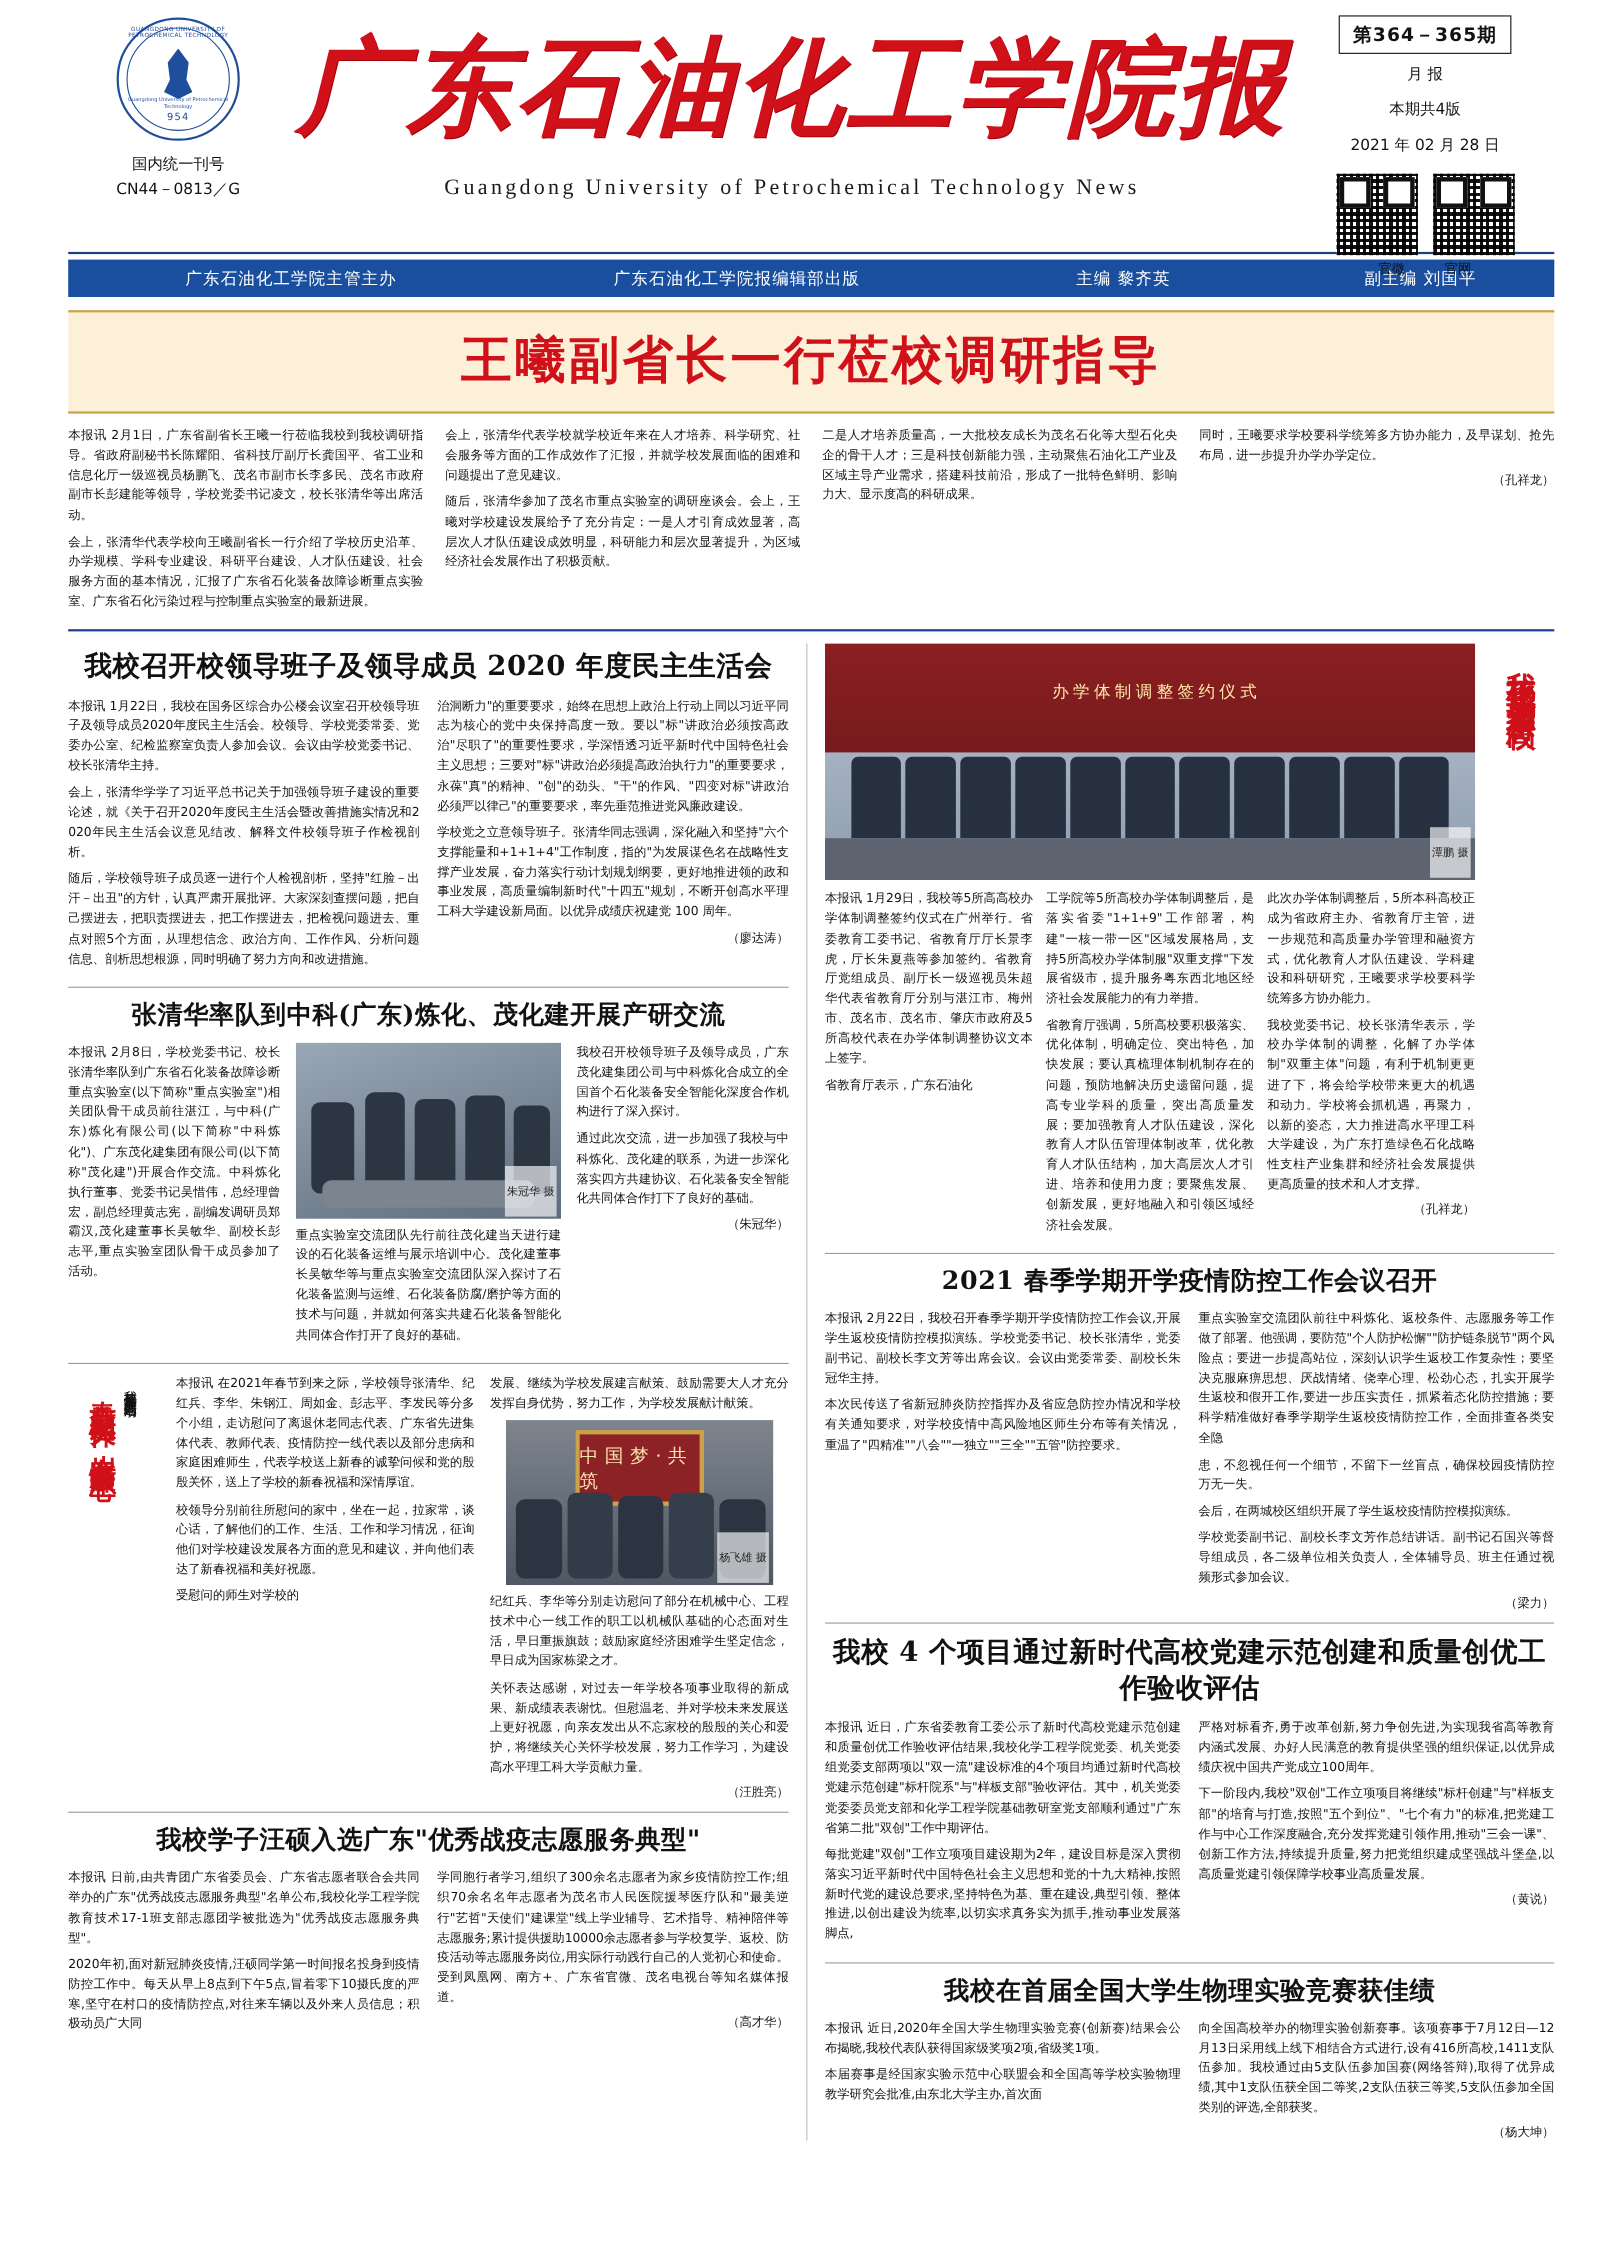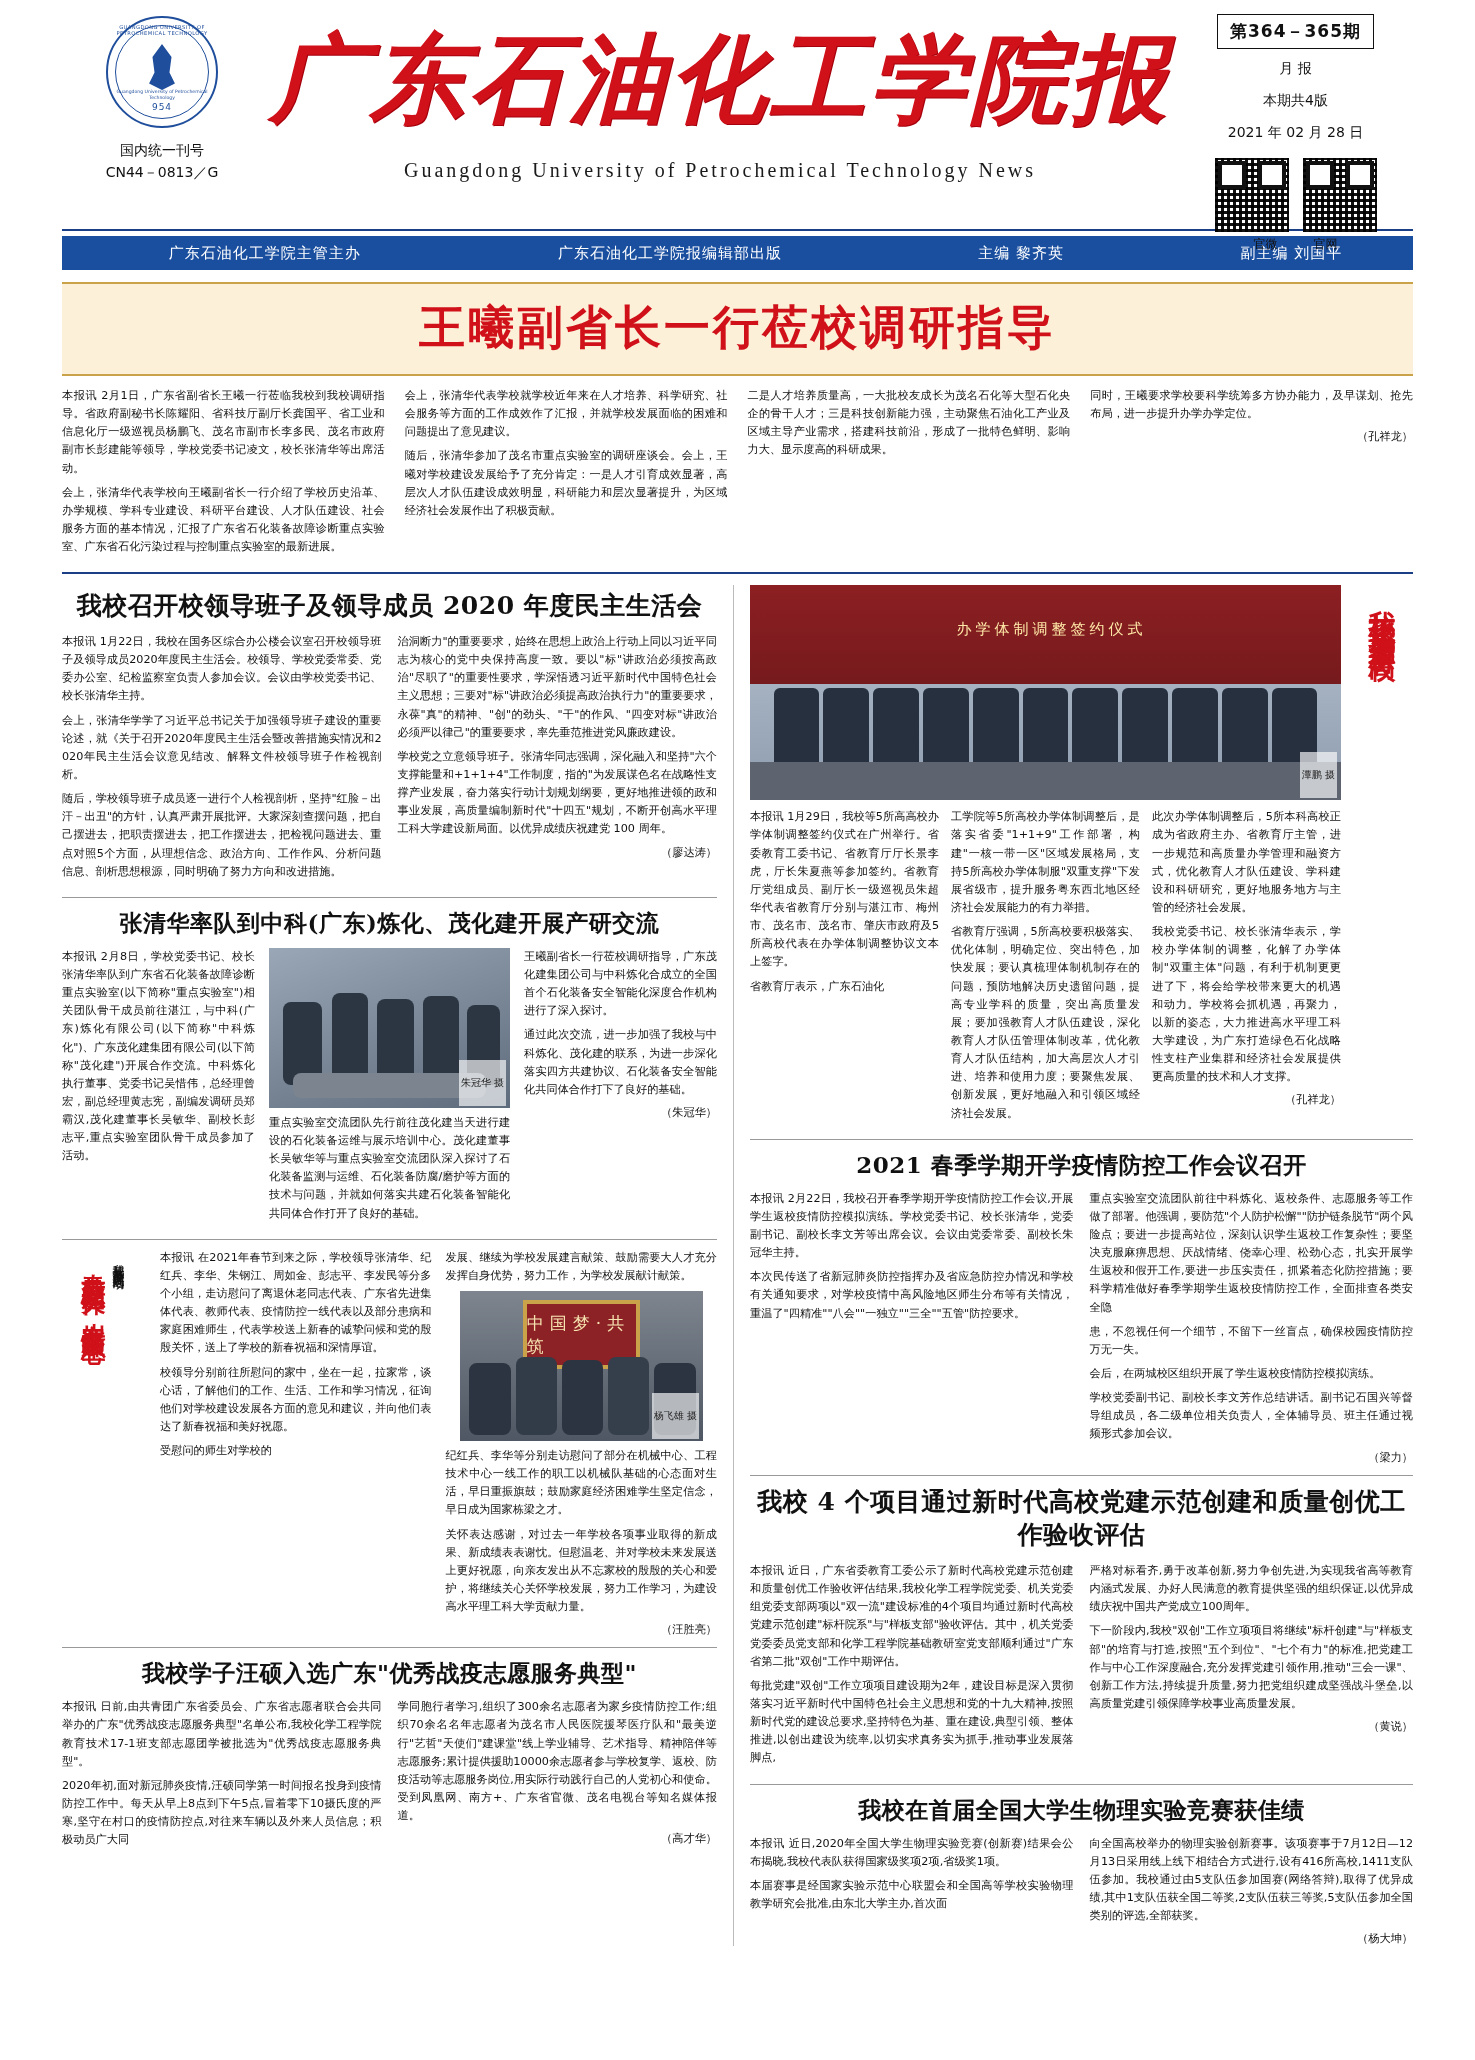--- a/index.html
+++ b/index.html
@@ -445,21 +445,21 @@
                 <div class="blob" style="left:45%;top:32%;width:15%;height:54%"></div>
                 <div class="blob" style="left:64%;top:30%;width:15%;height:56%"></div>
                 <div class="blob" style="left:82%;top:36%;width:14%;height:50%"></div>
                 <div class="blob" style="left:10%;top:78%;width:80%;height:16%;background:#7b848f"></div>
               </div>
               <div class="cap">朱冠华 摄</div>
             </div>
             <p class="body" style="margin-top:6px">重点实验室交流团队先行前往茂化建当天进行建设的石化装备运维与展示培训中心。茂化建董事长吴敏华等与重点实验室交流团队深入探讨了石化装备监测与运维、石化装备防腐/磨护等方面的技术与问题，并就如何落实共建石化装备智能化共同体合作打开了良好的基础。</p>
           </div>
           <div class="col">
-            <p class="body">王曦副省长一行莅校调研指导，广东茂化建集团公司与中科炼化合成立的全国首个石化装备安全智能化深度合作机构进行了深入探讨。</p>
+            <p class="body">我校召开校领导班子及领导成员，广东茂化建集团公司与中科炼化合成立的全国首个石化装备安全智能化深度合作机构进行了深入探讨。</p>
             <p class="body">通过此次交流，进一步加强了我校与中科炼化、茂化建的联系，为进一步深化落实四方共建协议、石化装备安全智能化共同体合作打下了良好的基础。</p>
             <div class="byline">（朱冠华）</div>
           </div>
         </div>
       </div>
 
       <div class="divider"></div>
 
       <div style="display:flex; gap:12px;">
         <div style="width:86px; display:flex; justify-content:center; padding-top:6px;">
@@ -542,21 +542,21 @@
           <div class="cols" style="gap:12px; margin-top:8px;">
             <div class="col">
               <p class="body">本报讯 1月29日，我校等5所高高校办学体制调整签约仪式在广州举行。省委教育工委书记、省教育厅厅长景李虎，厅长朱夏燕等参加签约。省教育厅党组成员、副厅长一级巡视员朱超华代表省教育厅分别与湛江市、梅州市、茂名市、茂名市、肇庆市政府及5所高校代表在办学体制调整协议文本上签字。</p>
               <p class="body">省教育厅表示，广东石油化</p>
             </div>
             <div class="col">
               <p class="body">工学院等5所高校办学体制调整后，是落实省委"1+1+9"工作部署，构建"一核一带一区"区域发展格局，支持5所高校办学体制服"双重支撑"下发展省级市，提升服务粤东西北地区经济社会发展能力的有力举措。</p>
               <p class="body">省教育厅强调，5所高校要积极落实、优化体制，明确定位、突出特色，加快发展；要认真梳理体制机制存在的问题，预防地解决历史遗留问题，提高专业学科的质量，突出高质量发展；要加强教育人才队伍建设，深化教育人才队伍管理体制改革，优化教育人才队伍结构，加大高层次人才引进、培养和使用力度；要聚焦发展、创新发展，更好地融入和引领区域经济社会发展。</p>
             </div>
             <div class="col">
-              <p class="body">此次办学体制调整后，5所本科高校正成为省政府主办、省教育厅主管，进一步规范和高质量办学管理和融资方式，优化教育人才队伍建设、学科建设和科研研究，更好地服务地方与主管的经济社会发展。</p>
+              <p class="body">此次办学体制调整后，5所本科高校正成为省政府主办、省教育厅主管，进一步规范和高质量办学管理和融资方式，优化教育人才队伍建设、学科建设和科研研究，王曦要求学校要科学统筹多方协办能力。</p>
               <p class="body">我校党委书记、校长张清华表示，学校办学体制的调整，化解了办学体制"双重主体"问题，有利于机制更更进了下，将会给学校带来更大的机遇和动力。学校将会抓机遇，再聚力，以新的姿态，大力推进高水平理工科大学建设，为广东打造绿色石化战略性支柱产业集群和经济社会发展提供更高质量的技术和人才支撑。</p>
               <div class="byline">（孔祥龙）</div>
             </div>
           </div>
         </div>
         <div style="width:62px; display:flex; justify-content:center; padding-top:4px;">
           <div class="vert-red">我校正式成为省属本科高校</div>
         </div>
       </div>
 

